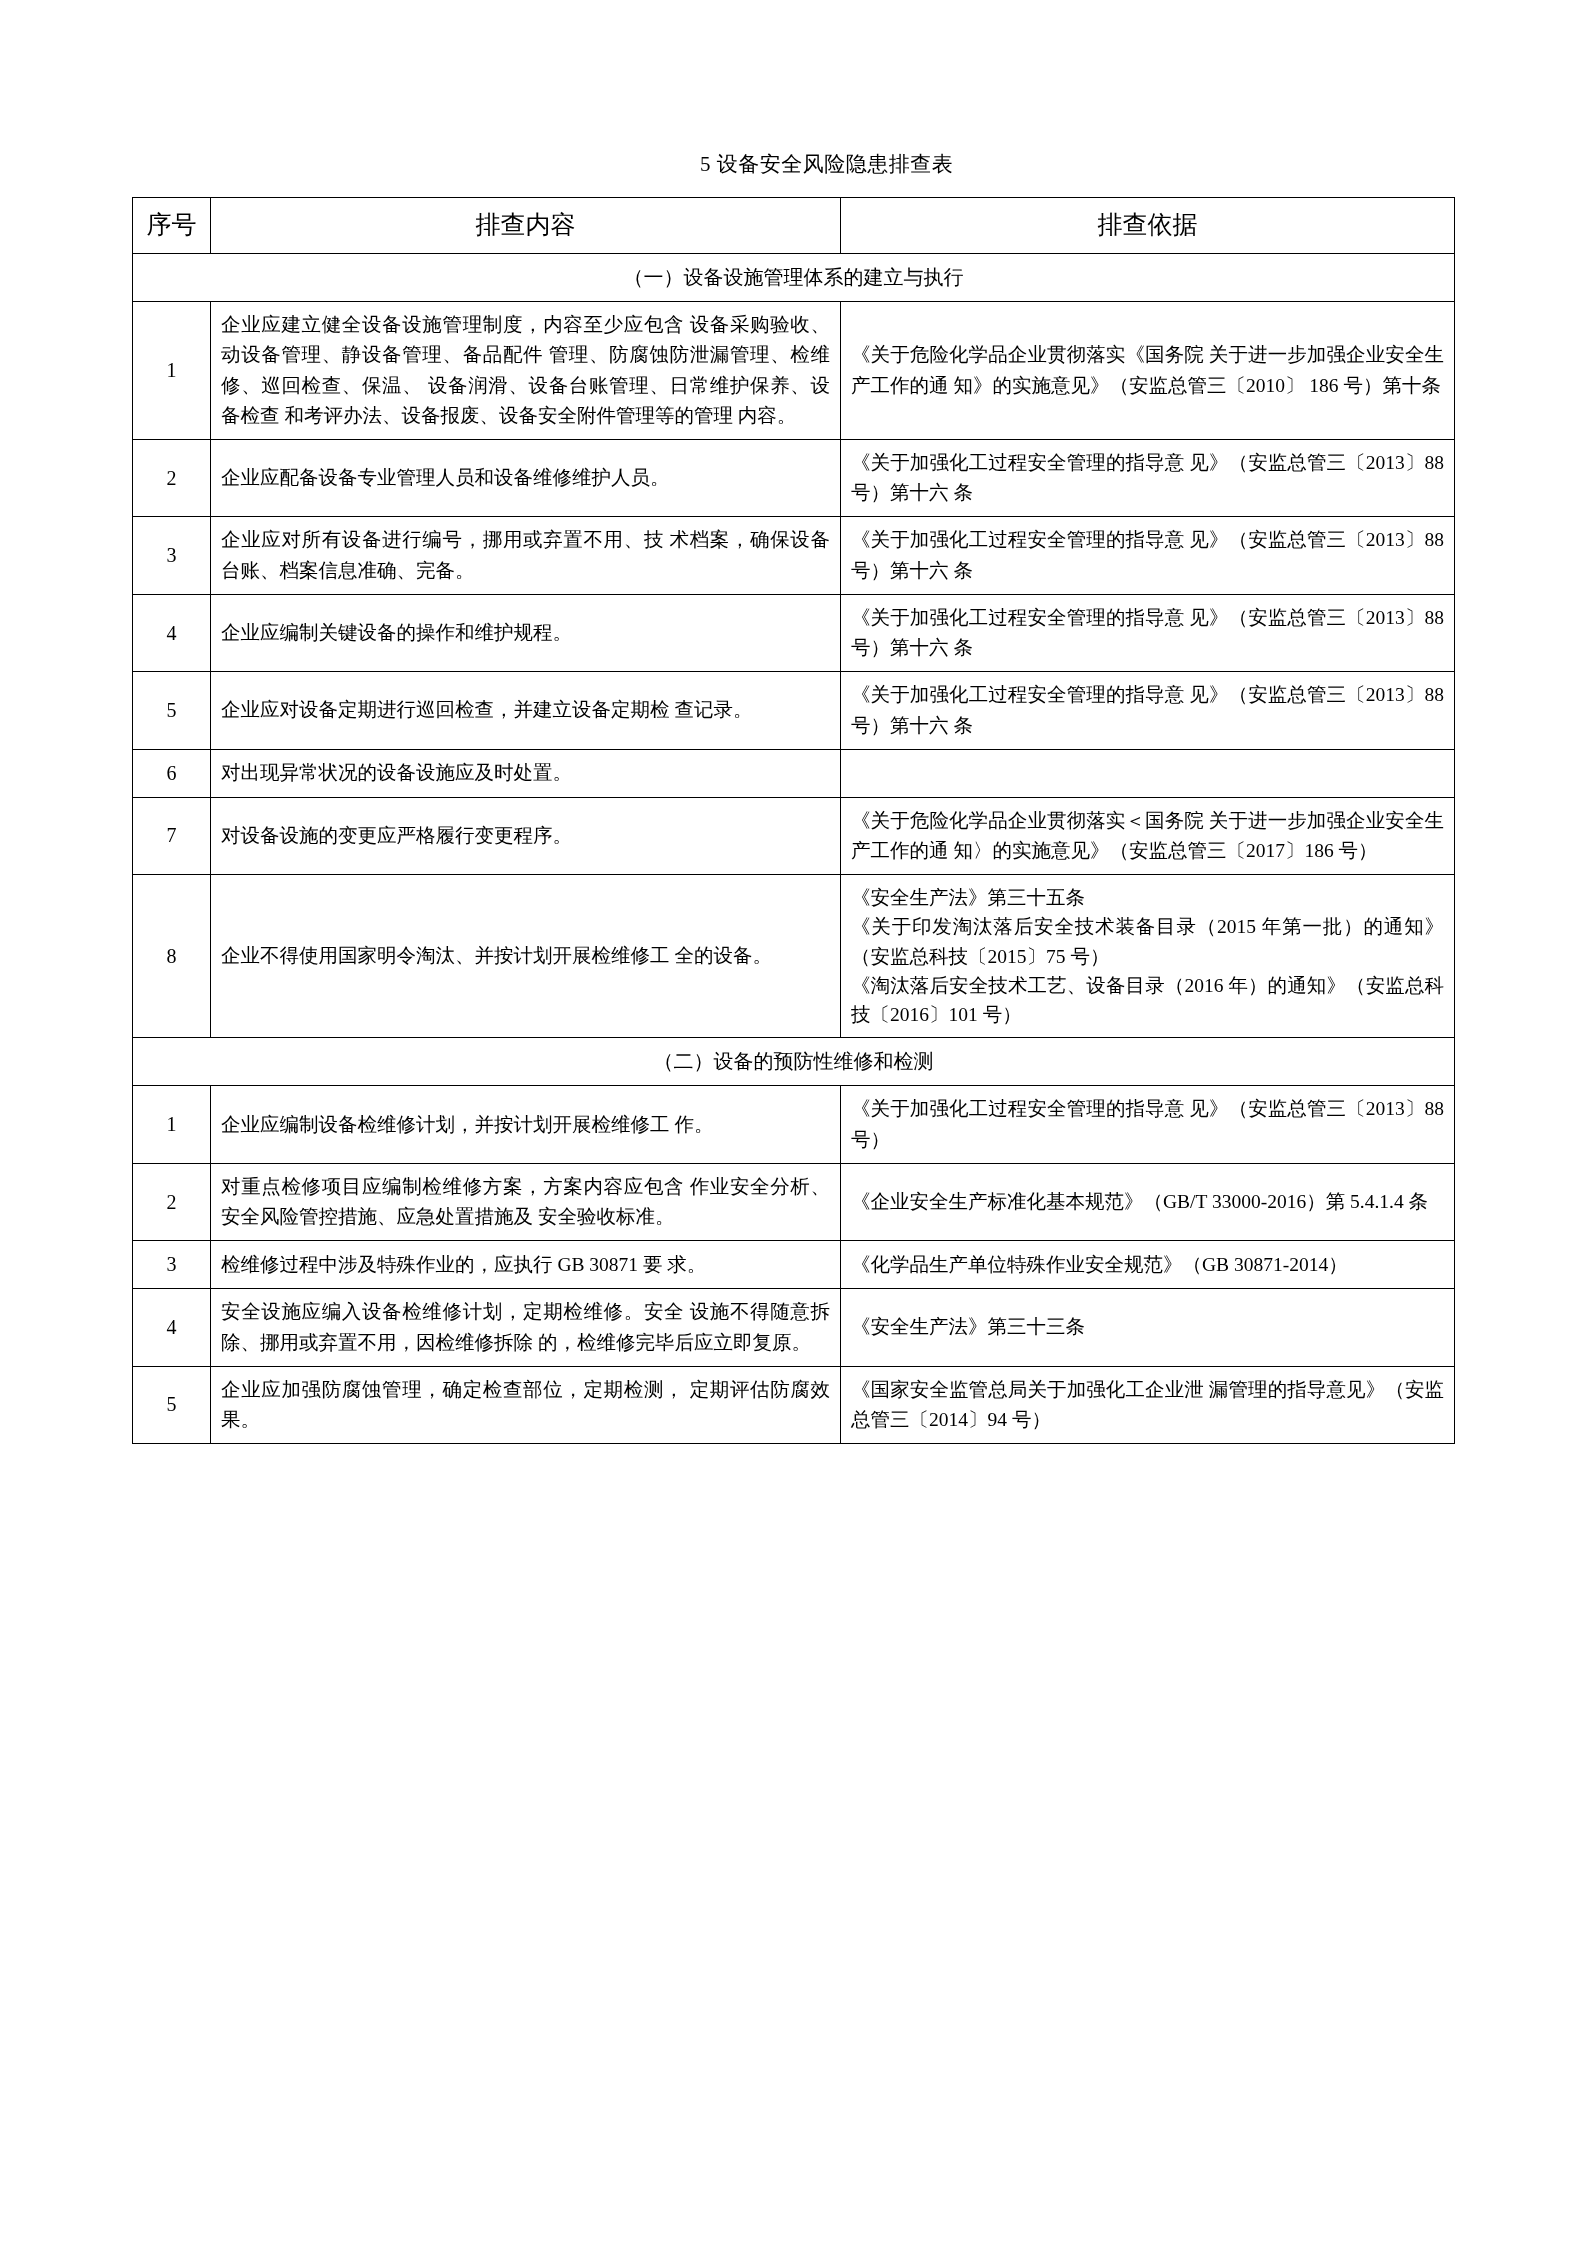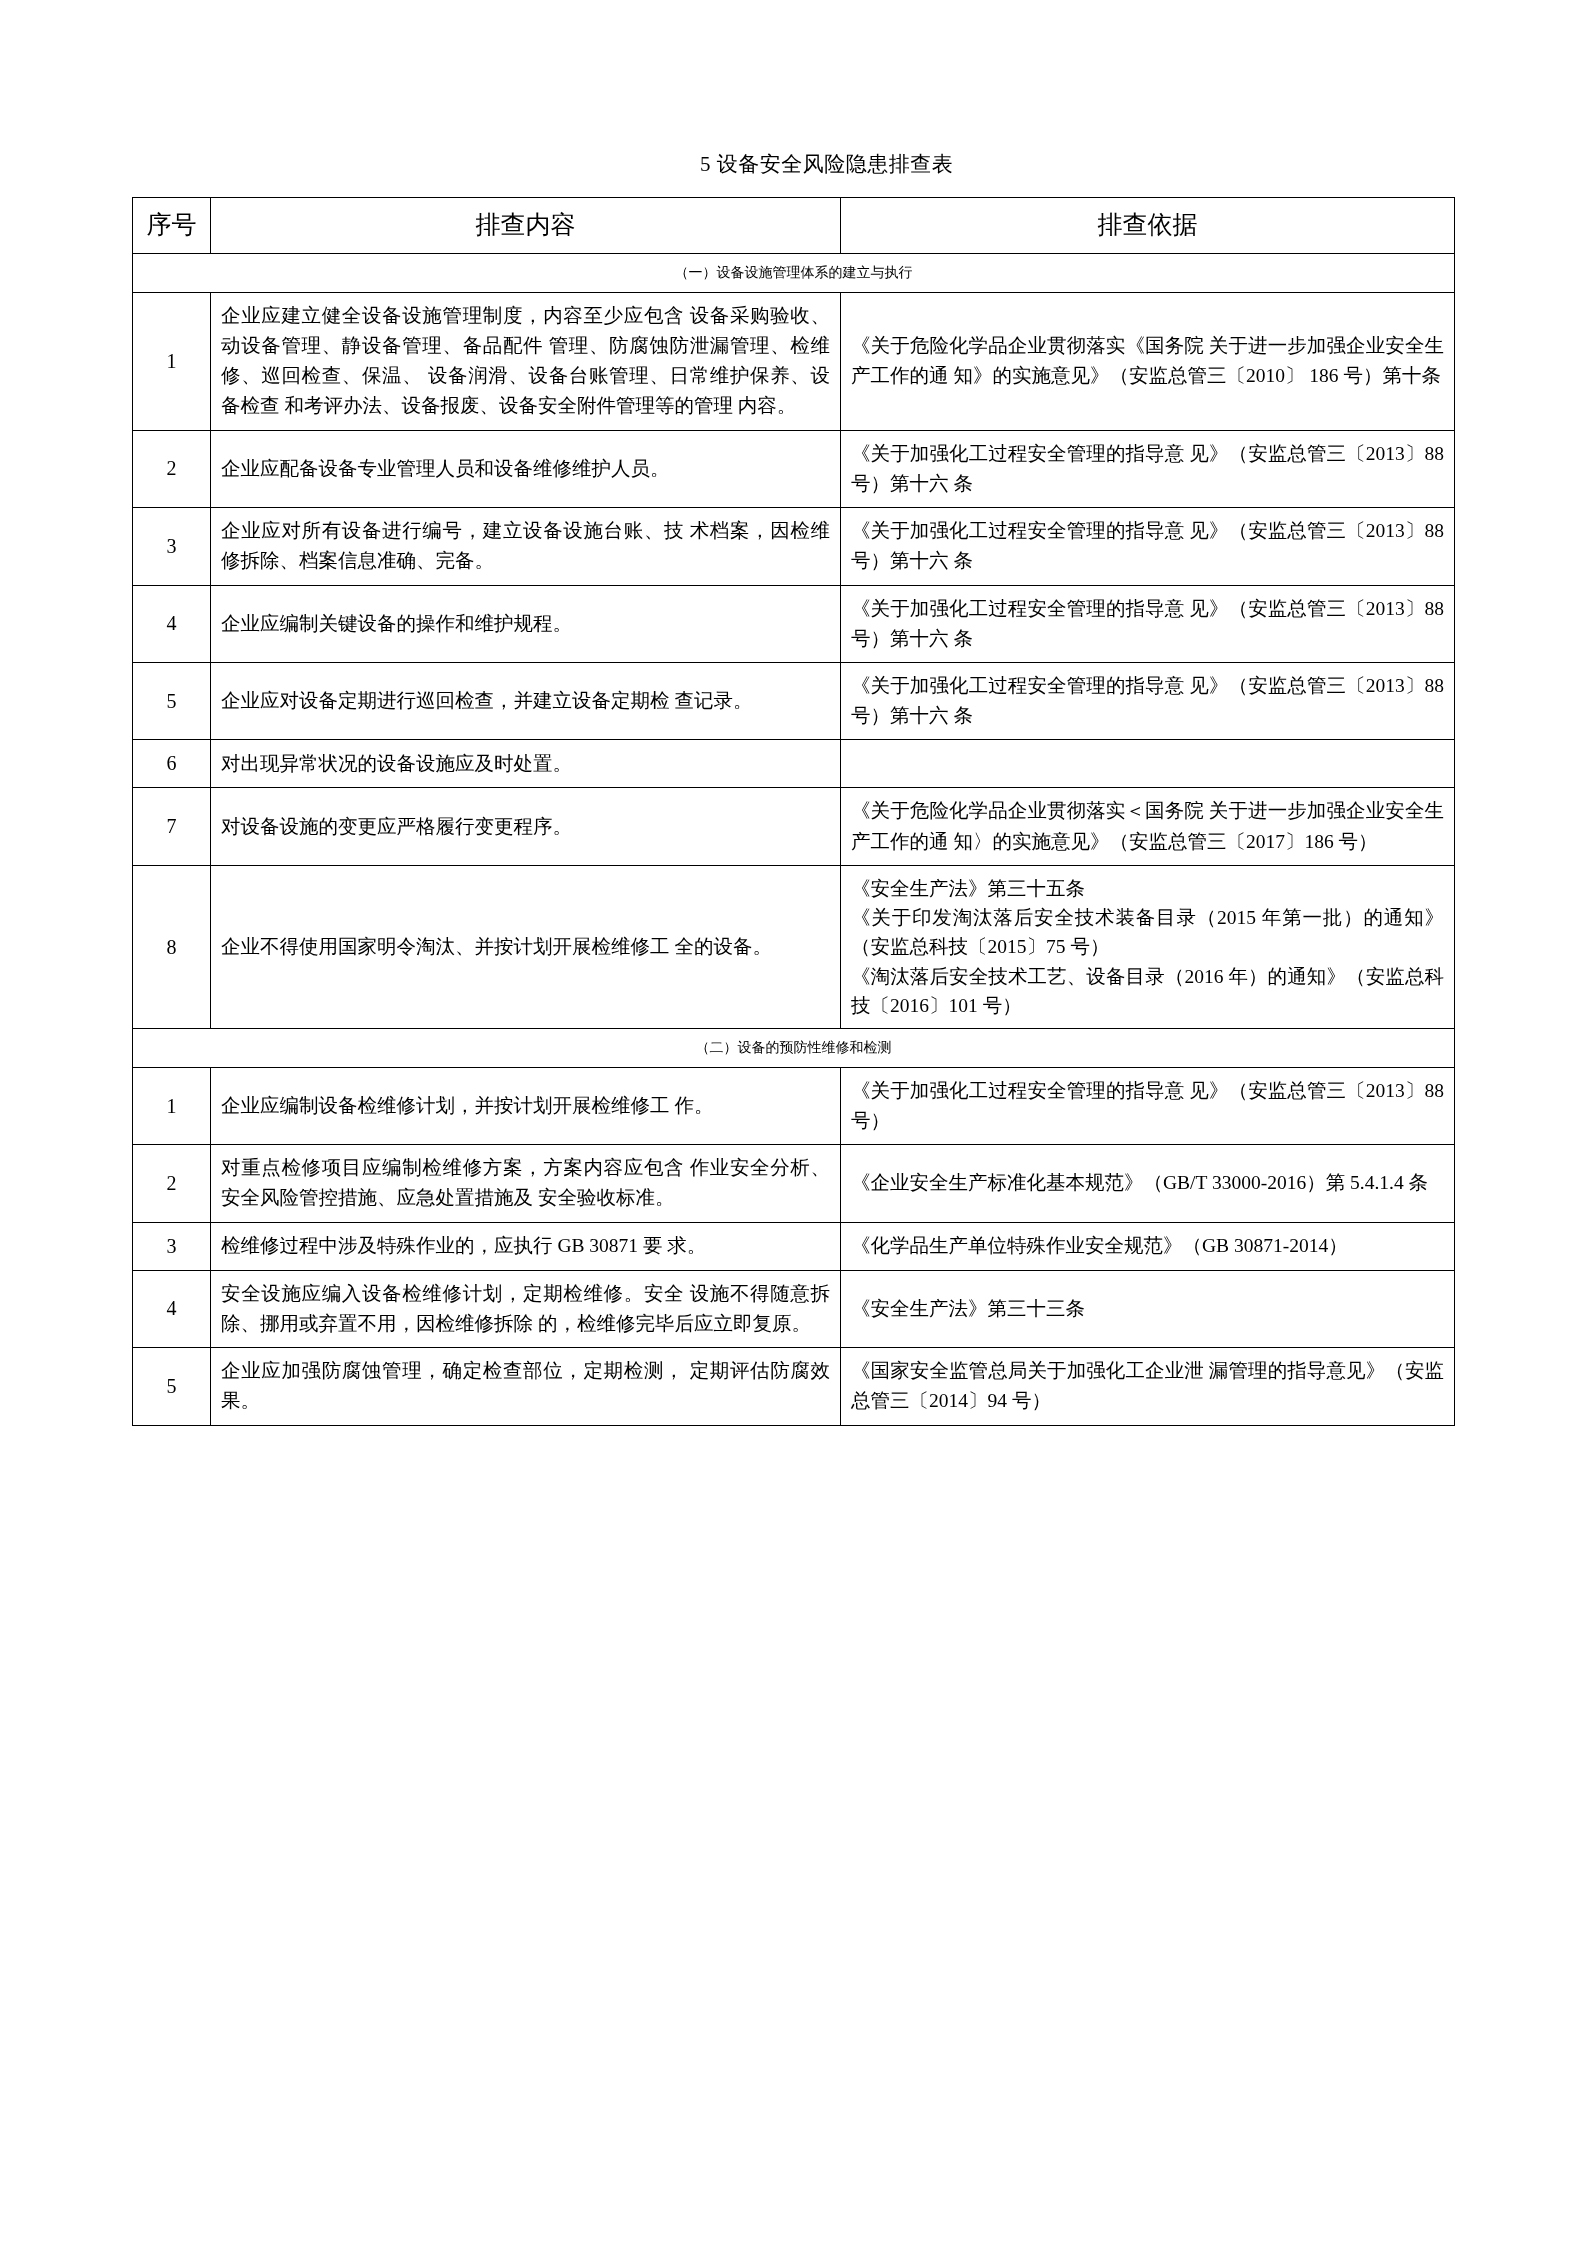--- a/index.html
+++ b/index.html
@@ -43,21 +43,21 @@
   col.c-content { width: 630px; }
   col.c-basis { width: 614px; }
 
   .hdr td {
     text-align: center;
     font-size: 25px;
     padding: 12px 6px;
   }
   .section td {
     text-align: center;
-    font-size: 14px;
+    font-size: 20px;
     padding: 14px 6px;
   }
   .no {
     text-align: center;
     font-size: 20px;
   }
   .content {
     text-align: justify;
     text-justify: inter-ideograph;
   }
@@ -99,21 +99,21 @@
         <td class="content">企业应建立健全设备设施管理制度，内容至少应包含 设备采购验收、动设备管理、静设备管理、备品配件 管理、防腐蚀防泄漏管理、检维修、巡回检查、保温、 设备润滑、设备台账管理、日常维护保养、设备检查 和考评办法、设备报废、设备安全附件管理等的管理 内容。</td>
         <td class="basis">《关于危险化学品企业贯彻落实《国务院 关于进一步加强企业安全生产工作的通 知》的实施意见》（安监总管三〔2010〕 186 号）第十条</td>
       </tr>
       <tr>
         <td class="no">2</td>
         <td class="content">企业应配备设备专业管理人员和设备维修维护人员。</td>
         <td class="basis">《关于加强化工过程安全管理的指导意 见》（安监总管三〔2013〕88 号）第十六 条</td>
       </tr>
       <tr>
         <td class="no">3</td>
-        <td class="content">企业应对所有设备进行编号，建立设备设施台账、技 术档案，因检维修拆除、档案信息准确、完备。</td>
+        <td class="content">企业应对所有设备进行编号，挪用或弃置不用、技 术档案，确保设备台账、档案信息准确、完备。</td>
         <td class="basis">《关于加强化工过程安全管理的指导意 见》（安监总管三〔2013〕88 号）第十六 条</td>
       </tr>
       <tr>
         <td class="no">4</td>
         <td class="content">企业应编制关键设备的操作和维护规程。</td>
         <td class="basis">《关于加强化工过程安全管理的指导意 见》（安监总管三〔2013〕88 号）第十六 条</td>
       </tr>
       <tr>
         <td class="no">5</td>
         <td class="content">企业应对设备定期进行巡回检查，并建立设备定期检 查记录。</td>

